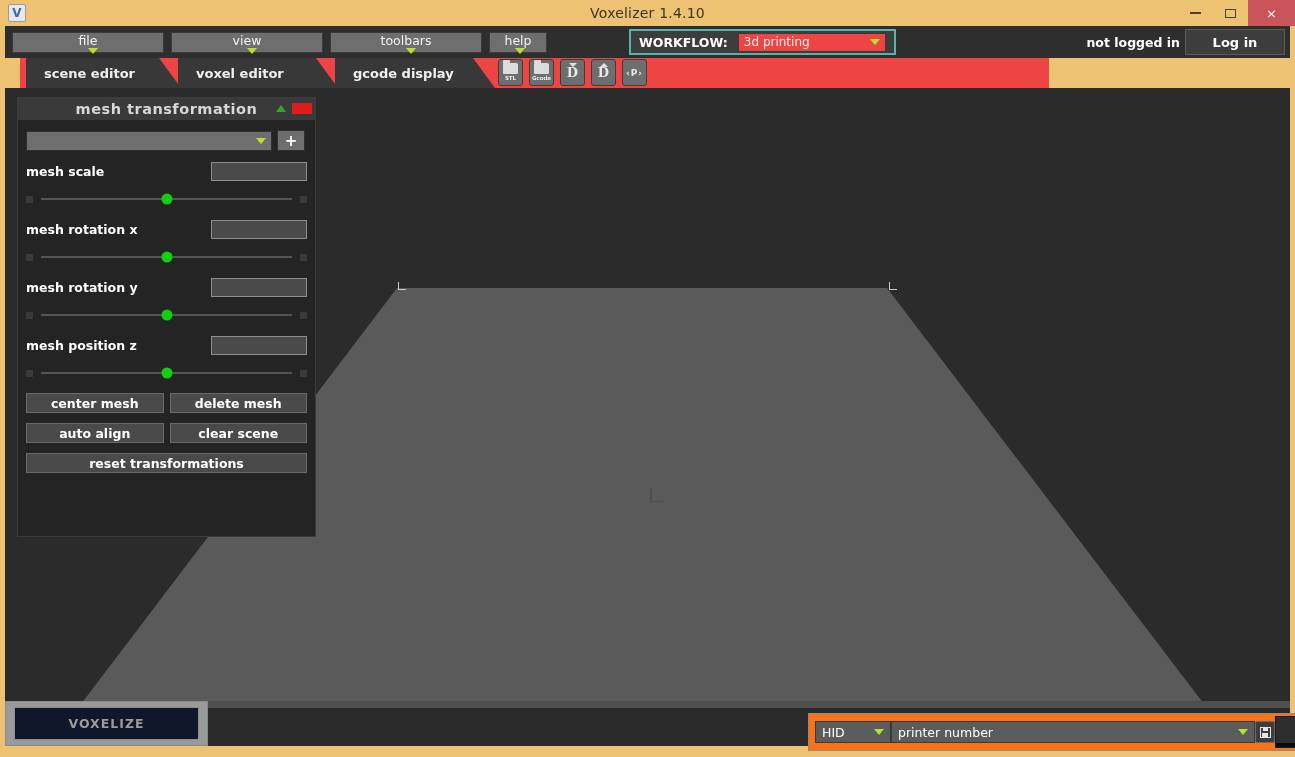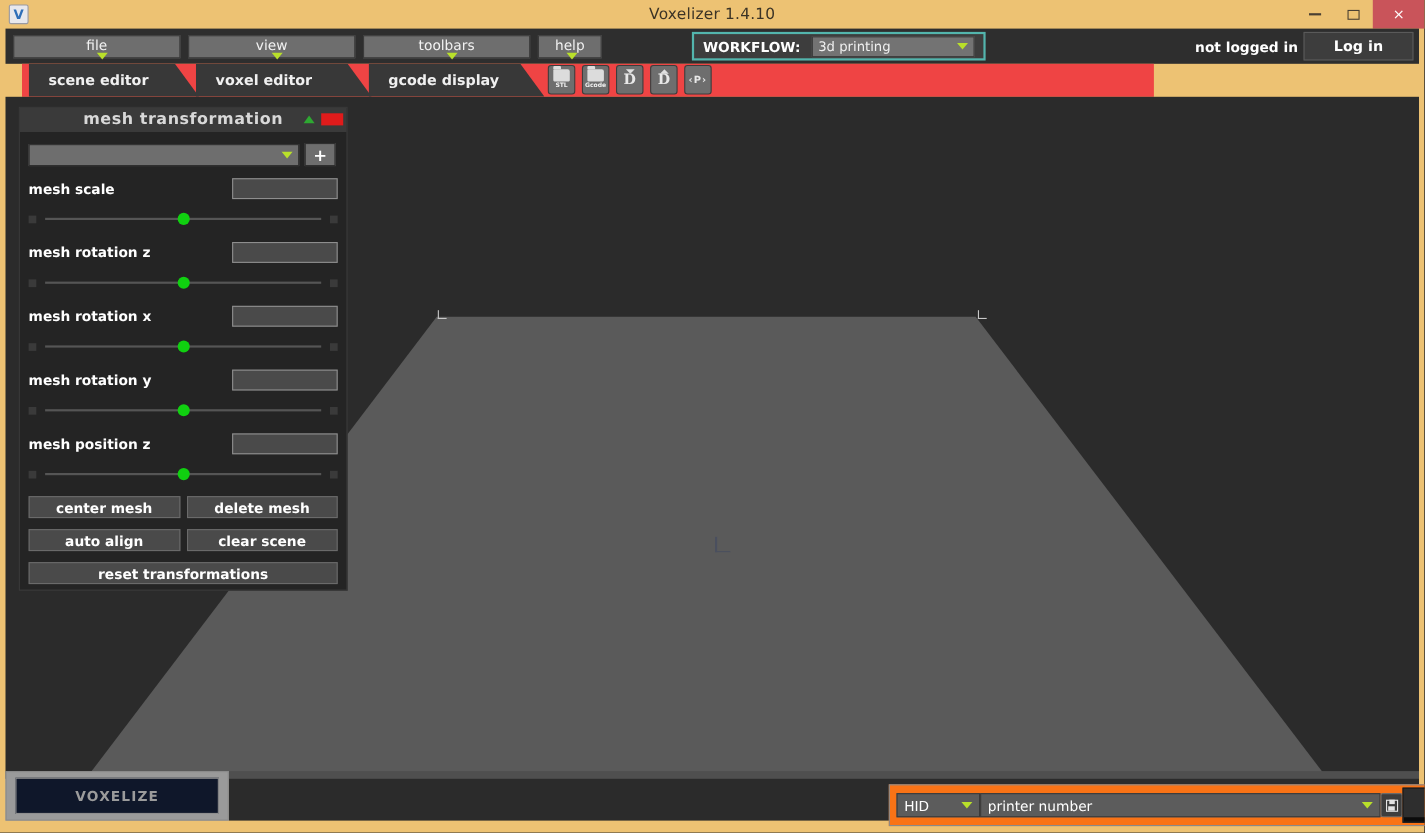--- a/index.html
+++ b/index.html
@@ -67,21 +67,21 @@
   .mi-help .caret { margin-left:4px; }
 
   .workflowbox {
     margin-left:82px; height:26px;
     border:2px solid #53b5ad; background:#3d3d3d;
     display:flex; align-items:center; padding:0 8px;
   }
   .workflowbox .wf-label { color:#ffffff; font-size:12.5px; font-weight:bold; }
   .wf-select {
     margin-left:10px; width:148px; height:19px;
-    background:#737373; border:1px solid #3a3a3a;
+    background:#ef4444; border:1px solid #3a3a3a;
     display:flex; align-items:center; padding:0 5px;
     color:#f0f0f0; font-size:12px;
   }
   .wf-select .lbl { flex:1; }
 
   .loginstatus {
     position:absolute; right:110px; top:0; height:32px;
     display:flex; align-items:center;
     color:#ffffff; font-size:12.5px; font-weight:bold;
   }
@@ -386,33 +386,20 @@
         </div>
         <div class="sliderrow">
           <span class="slidercap"></span>
           <span class="slidertrack">
               <span class="sliderknob"></span>
             </span>
           <span class="slidercap"></span>
         </div>
       </div>
 
-      <div class="field">
-        <div class="fieldrow">
-          <span class="fieldlabel">mesh rotation z</span>
-          <div class="fieldinput"></div>
-        </div>
-        <div class="sliderrow">
-          <span class="slidercap"></span>
-          <span class="slidertrack">
-              <span class="sliderknob"></span>
-            </span>
-          <span class="slidercap"></span>
-        </div>
-      </div>
 
       <div class="field">
         <div class="fieldrow">
           <span class="fieldlabel">mesh rotation x</span>
           <div class="fieldinput"></div>
         </div>
         <div class="sliderrow">
           <span class="slidercap"></span>
           <span class="slidertrack">
               <span class="sliderknob"></span>

